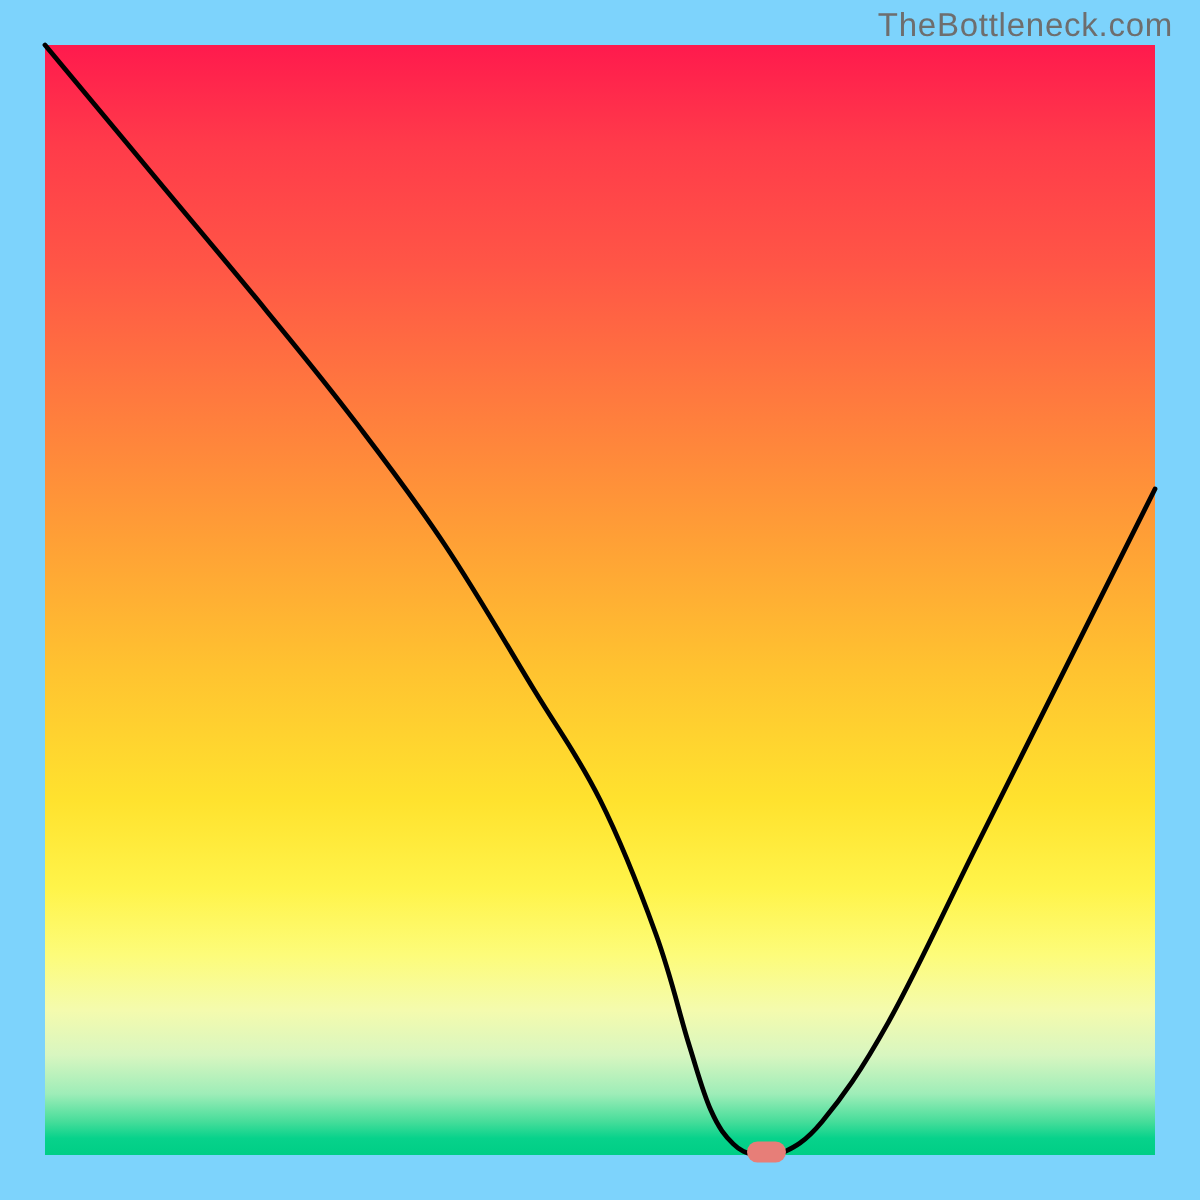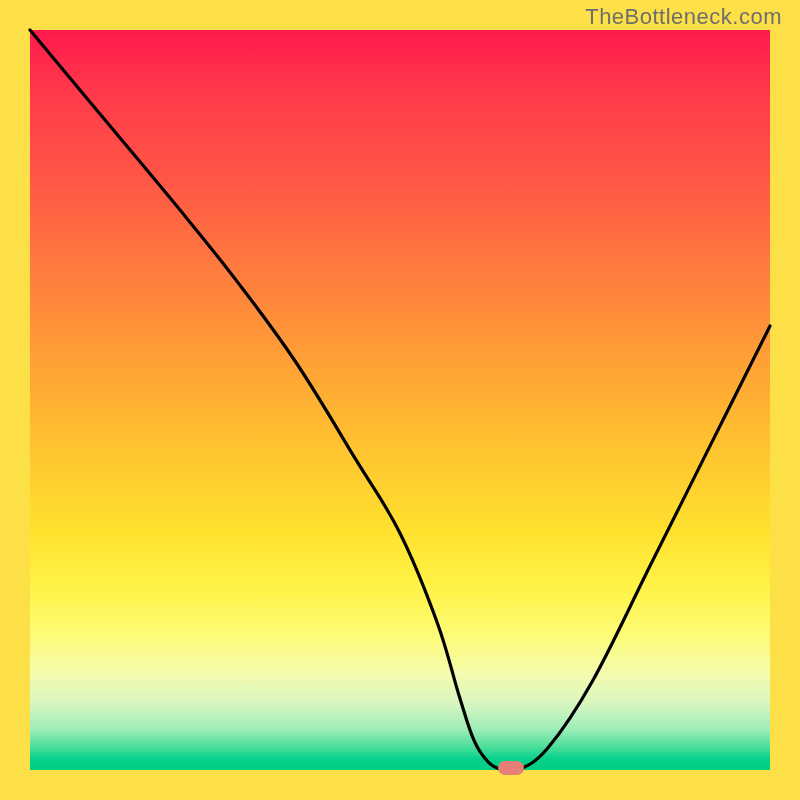--- a/index.html
+++ b/index.html
@@ -8,21 +8,21 @@
     width: 800px;
     height: 800px;
     background: #000;
     font-family: Arial, Helvetica, sans-serif;
     overflow: hidden;
   }
   .frame {
     position: relative;
     width: 800px;
     height: 800px;
-    background: #fde047;
+    background: #7dd3fc;
   }
   .watermark {
     position: absolute;
     top: 4px;
     right: 18px;
     color: #6e6e6e;
     font-size: 22px;
     font-family: Arial, Helvetica, sans-serif;
     letter-spacing: 0.5px;
     z-index: 20;

